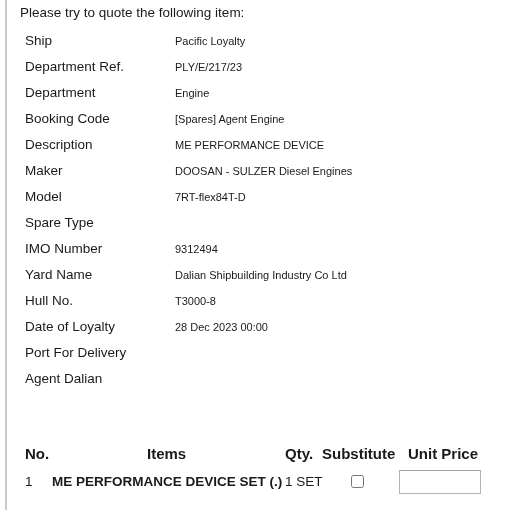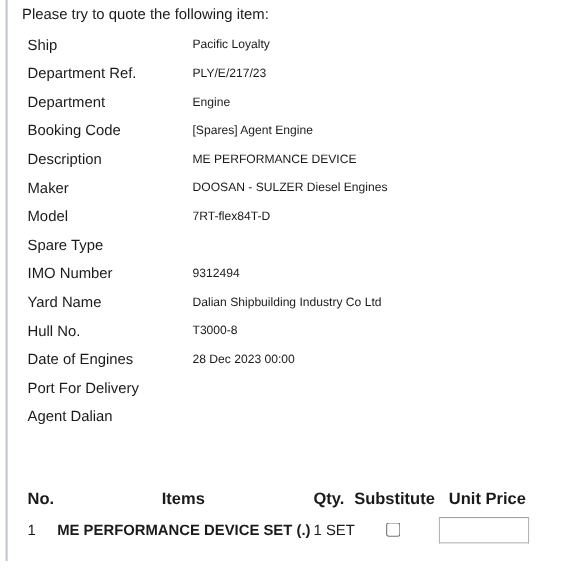--- a/index.html
+++ b/index.html
@@ -181,21 +181,21 @@
       </div>
       <div class="detail-row">
         <span class="detail-label">Yard Name</span>
         <span class="detail-value">Dalian Shipbuilding Industry Co Ltd</span>
       </div>
       <div class="detail-row">
         <span class="detail-label">Hull No.</span>
         <span class="detail-value">T3000-8</span>
       </div>
       <div class="detail-row">
-        <span class="detail-label">Date of Engines</span>
+        <span class="detail-label">Date of Loyalty</span>
         <span class="detail-value">28 Dec 2023 00:00</span>
       </div>
       <div class="detail-row">
         <span class="detail-label">Port For Delivery</span>
         <span class="detail-value"></span>
       </div>
       <div class="detail-row">
         <span class="detail-label">Agent Dalian</span>
         <span class="detail-value"></span>
       </div>

